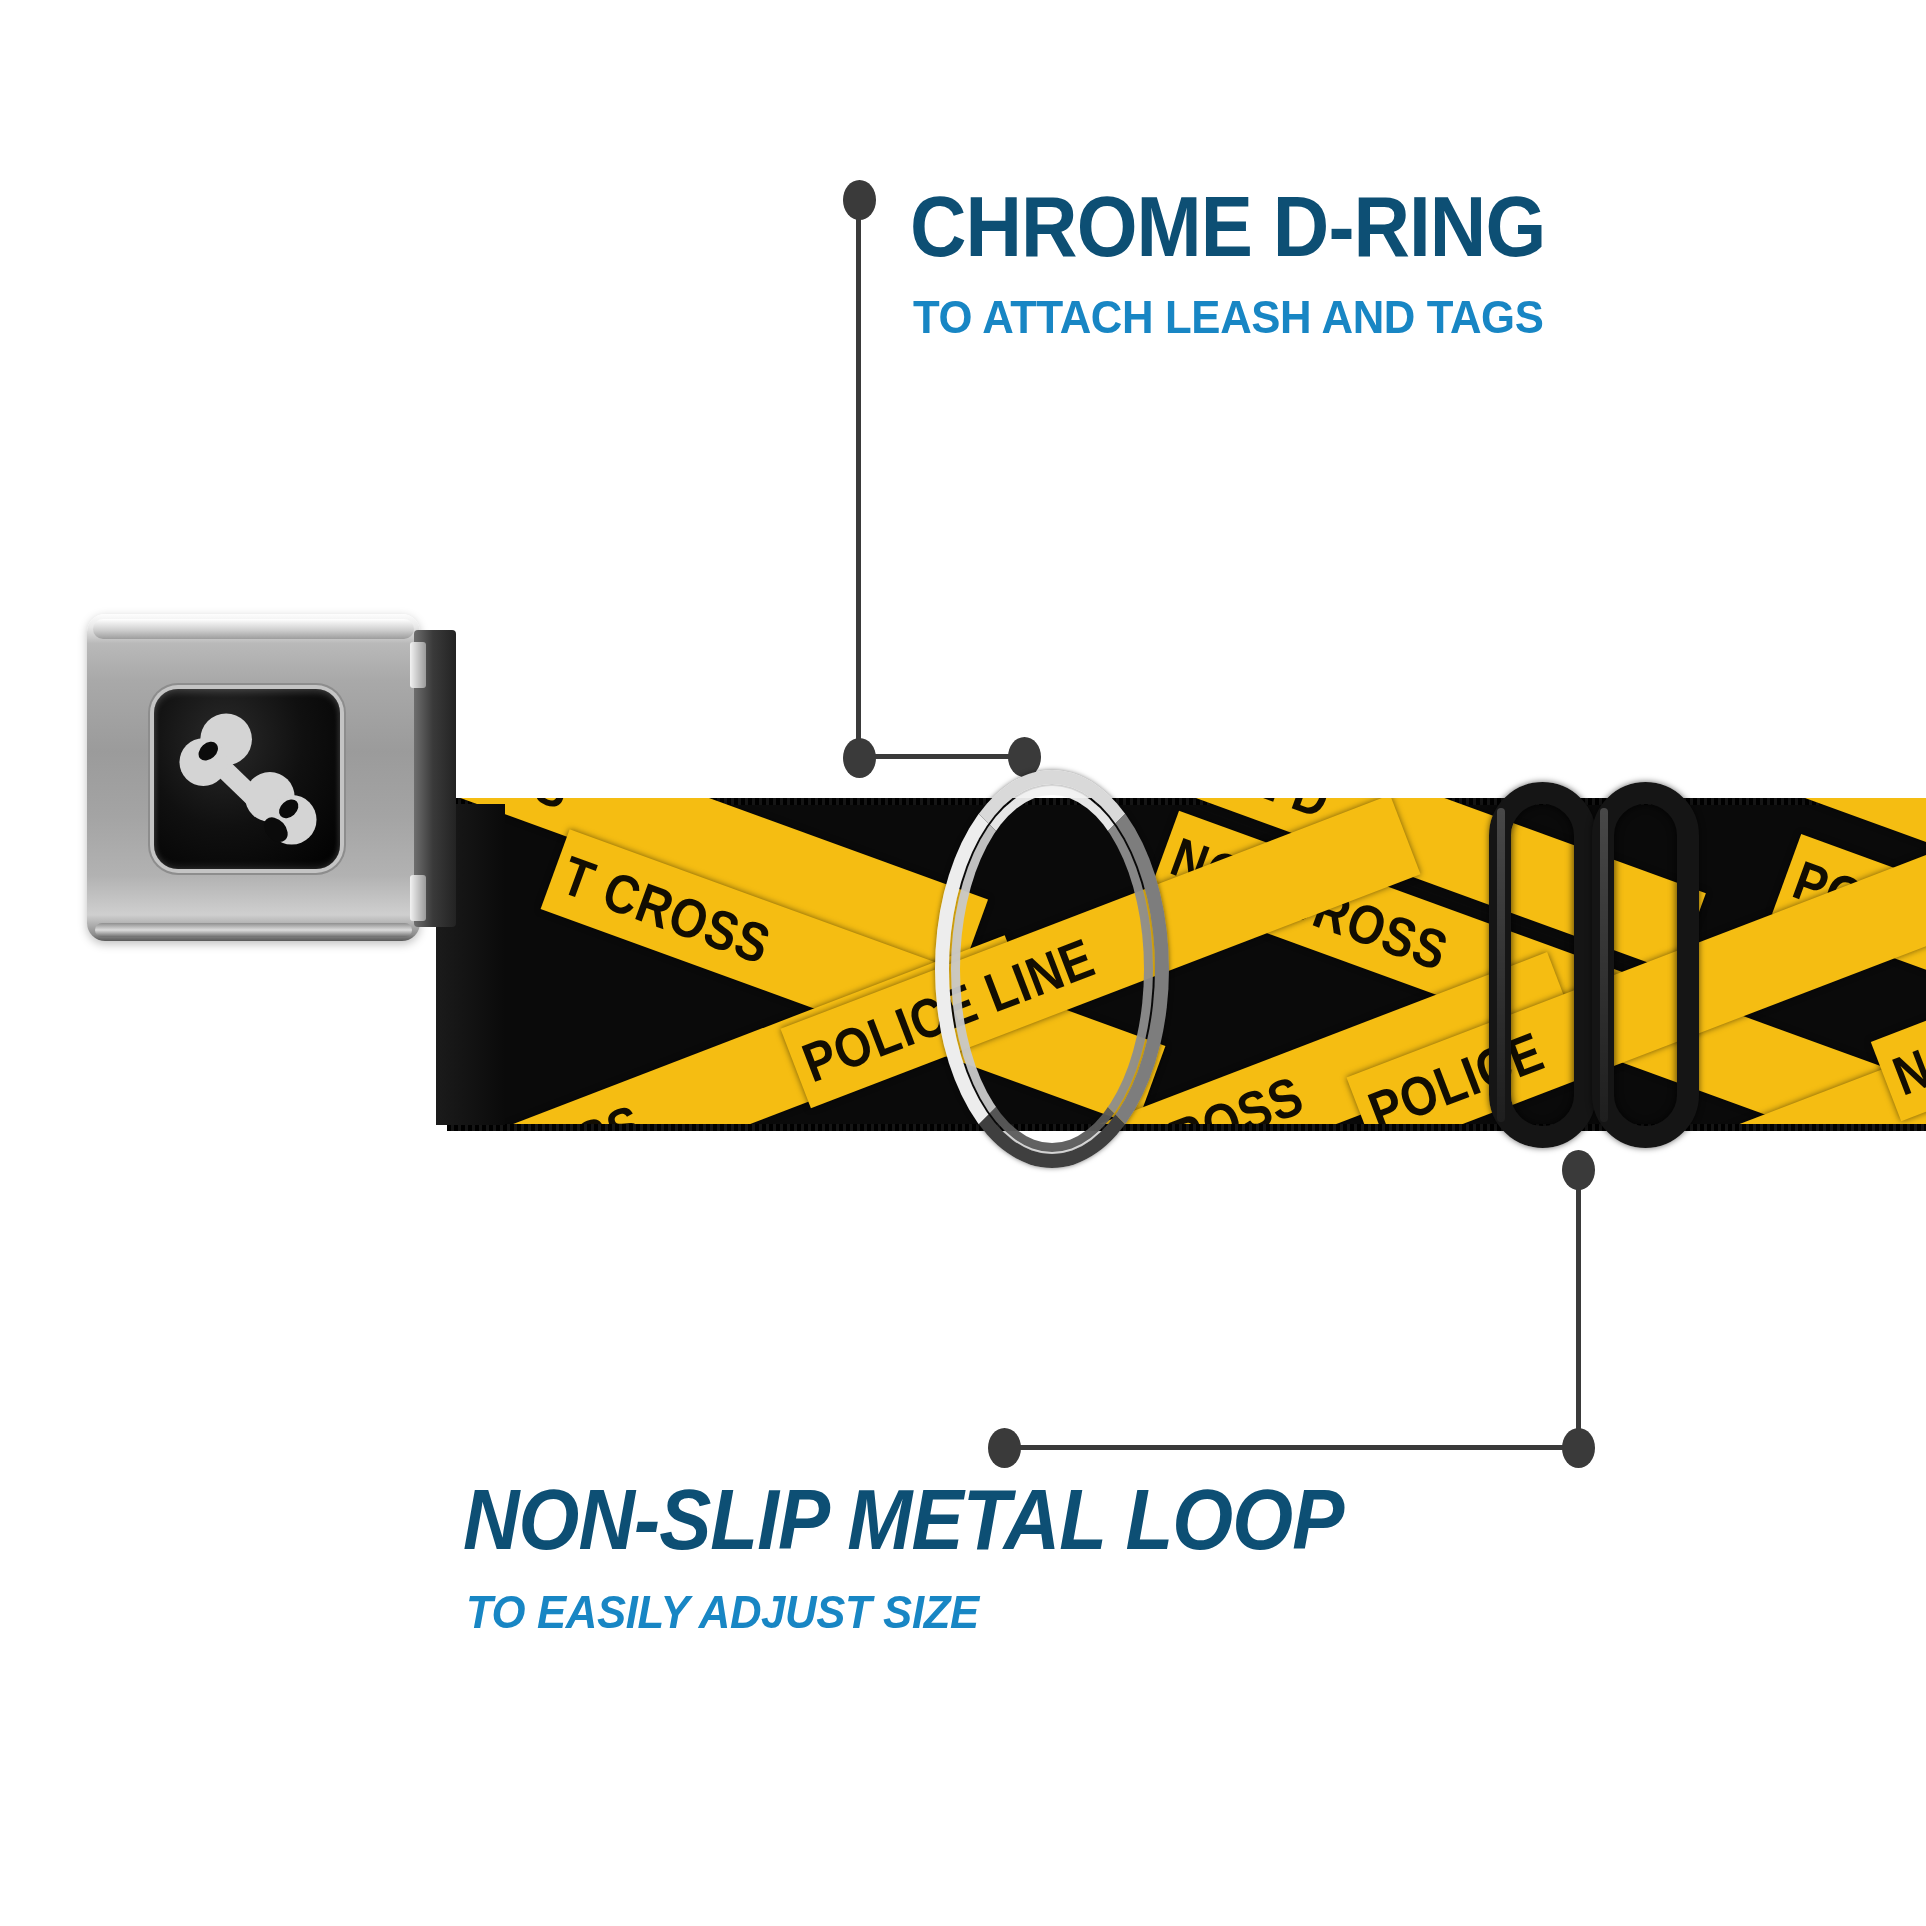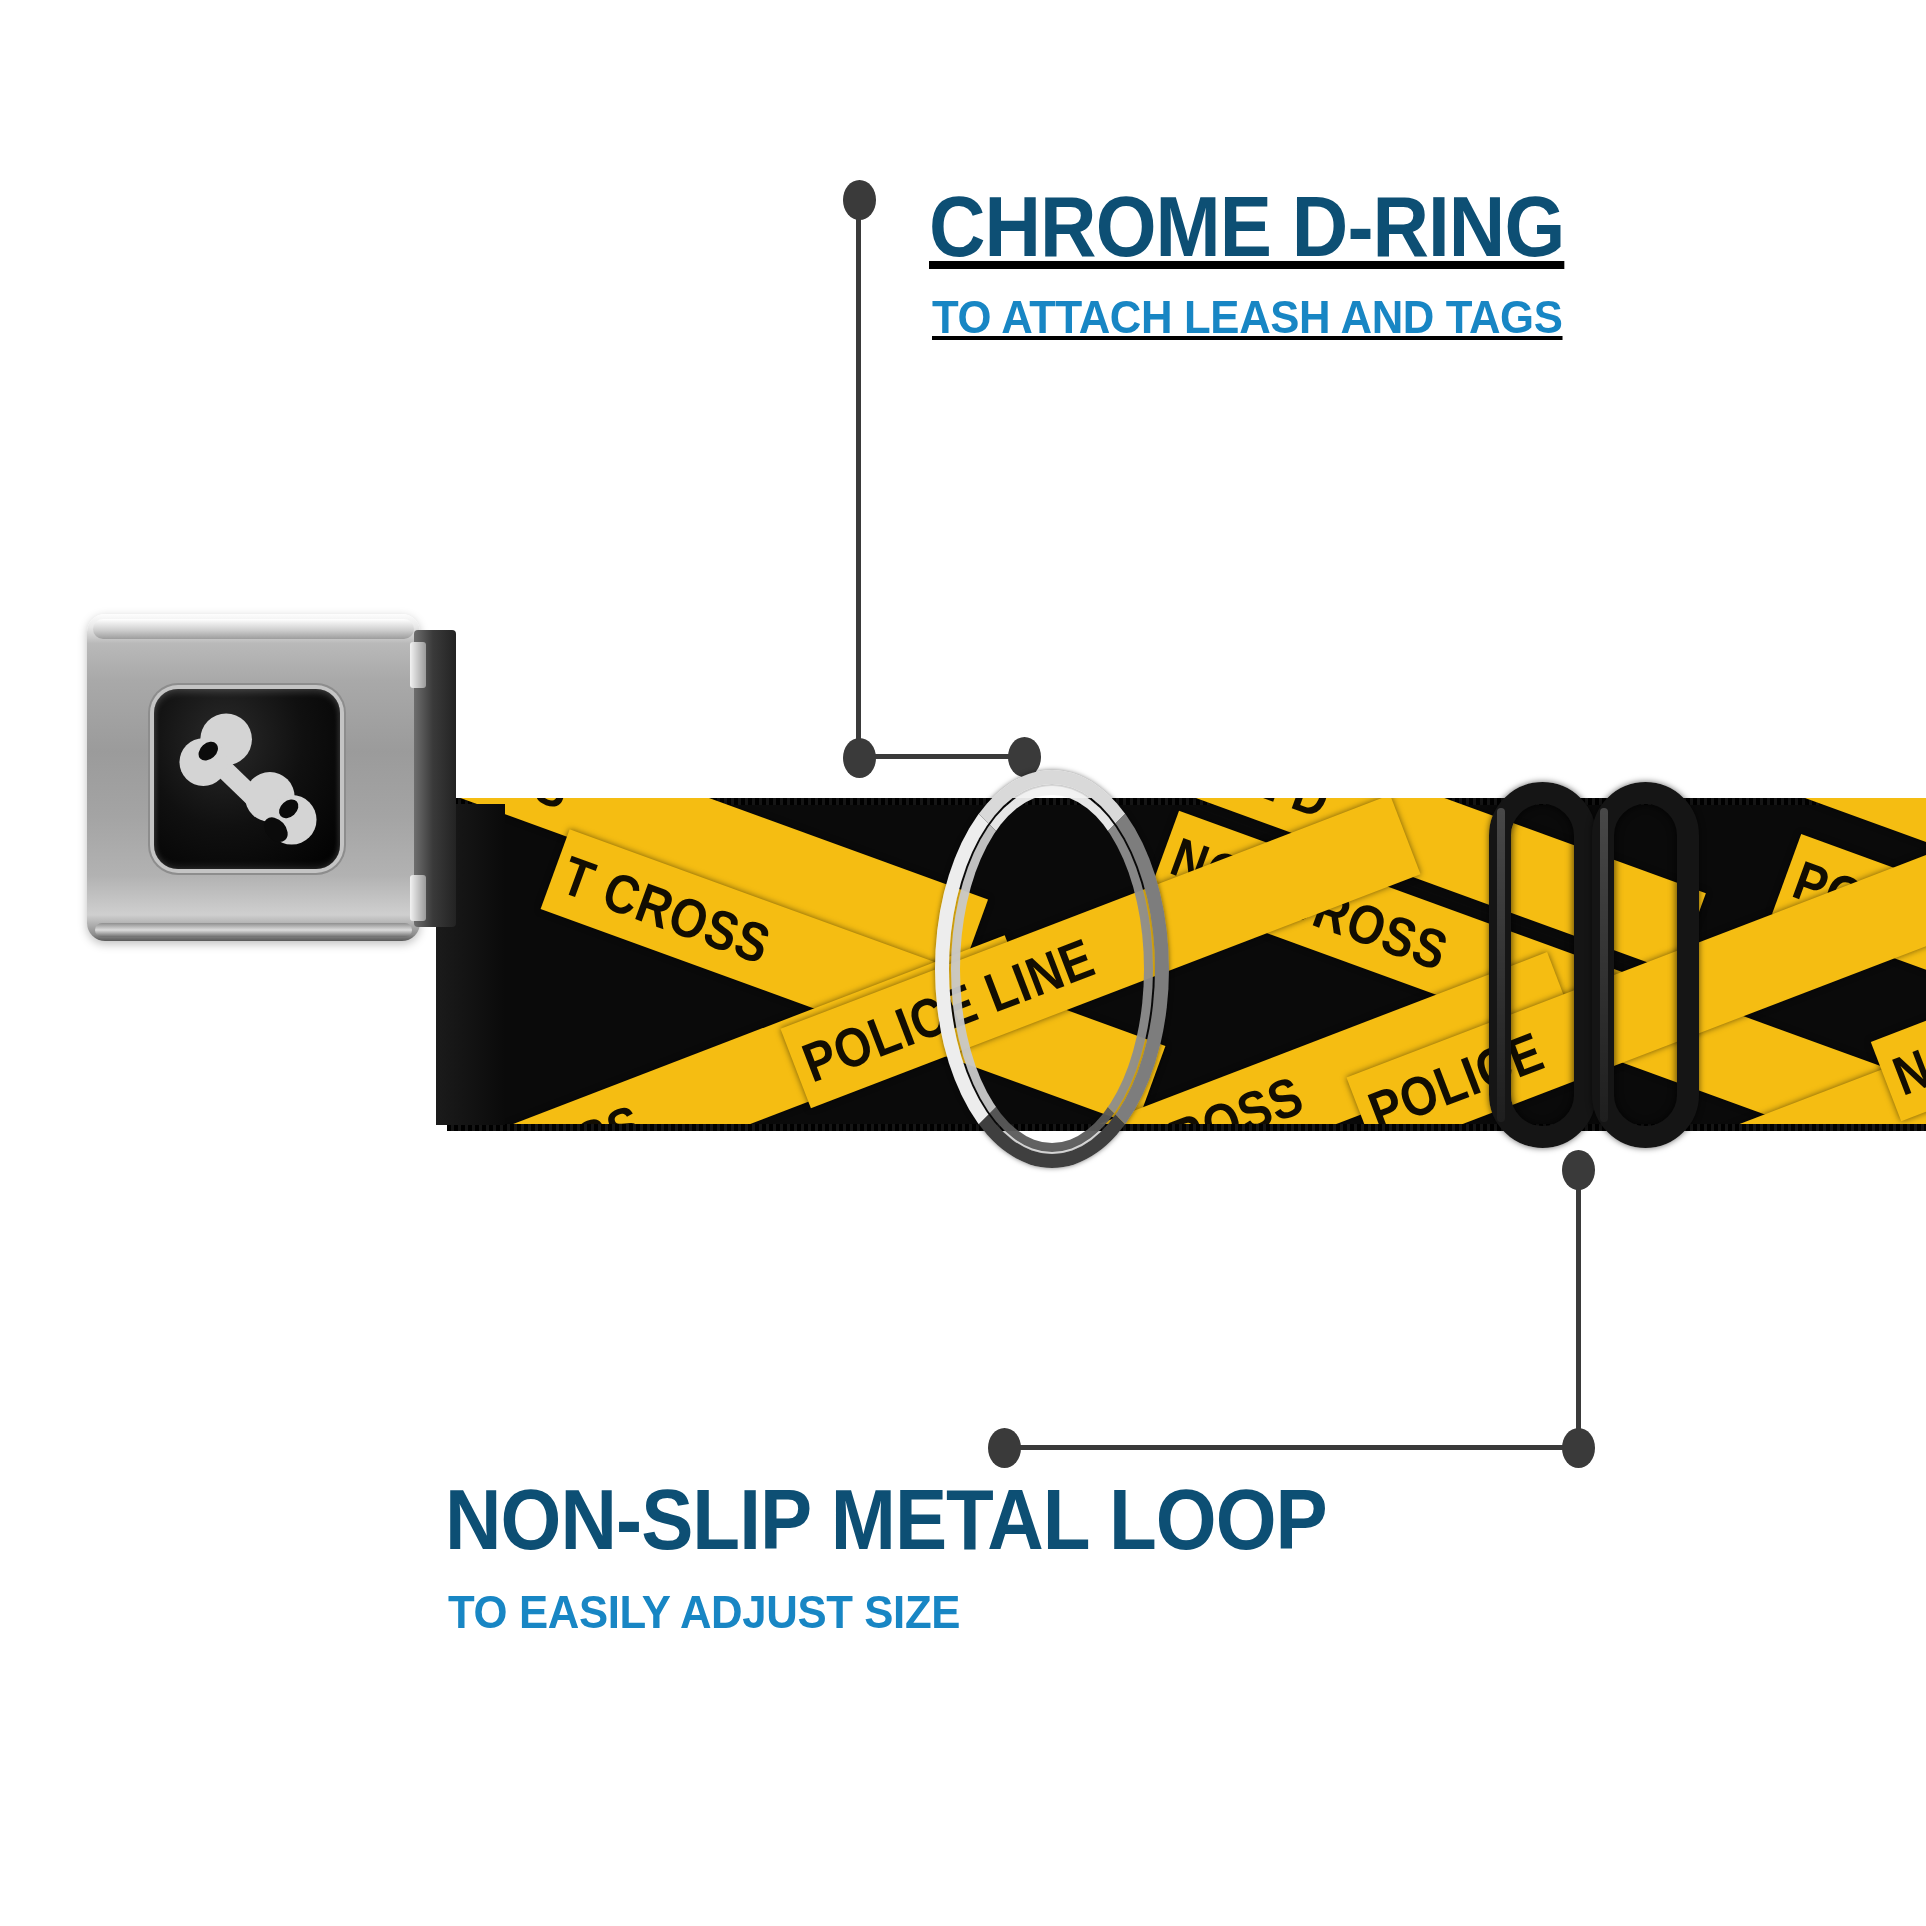--- a/index.html
+++ b/index.html
@@ -23,25 +23,25 @@
     transform-origin:left center;
   }
   .callout-sub {
     font-weight:bold;
     letter-spacing:-0.4px;
     line-height:1;
     white-space:nowrap;
     transform:scaleX(0.93);
     transform-origin:left center;
   }
-  #callout-top { left:929px; top:184px;text-decoration:underline; }
+  #callout-top { left:910px; top:184px; }
   #callout-top .callout-title { font-size:85px; color:#0d4f74; }
   #callout-top .callout-sub  { font-size:47px; color:#1886c4; margin-top:24px; margin-left:3px; }
 
-  #callout-bottom { left:445px; top:1477px; }
+  #callout-bottom { left:463px; top:1477px;font-style:italic; }
   #callout-bottom .callout-title { font-size:85px; color:#0d4f74; }
   #callout-bottom .callout-sub  { font-size:47px; color:#1886c4; margin-top:26px; margin-left:3px; }
 
   
   .lead-line { position:absolute; background:#3a3a3a; }
   .lead-dot  { position:absolute; background:#3a3a3a; border-radius:50%; }
 
   
   #lead-top-v    { left:856px; top:208px;  width:5px;  height:549px; }
   #lead-top-dot1 { left:843px; top:180px;  width:33px; height:40px; }

